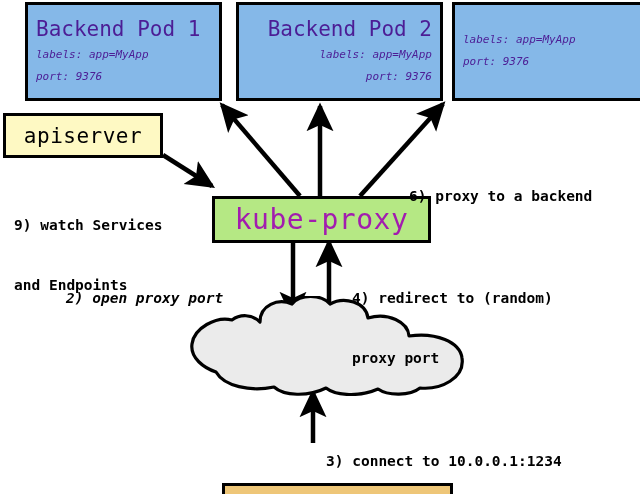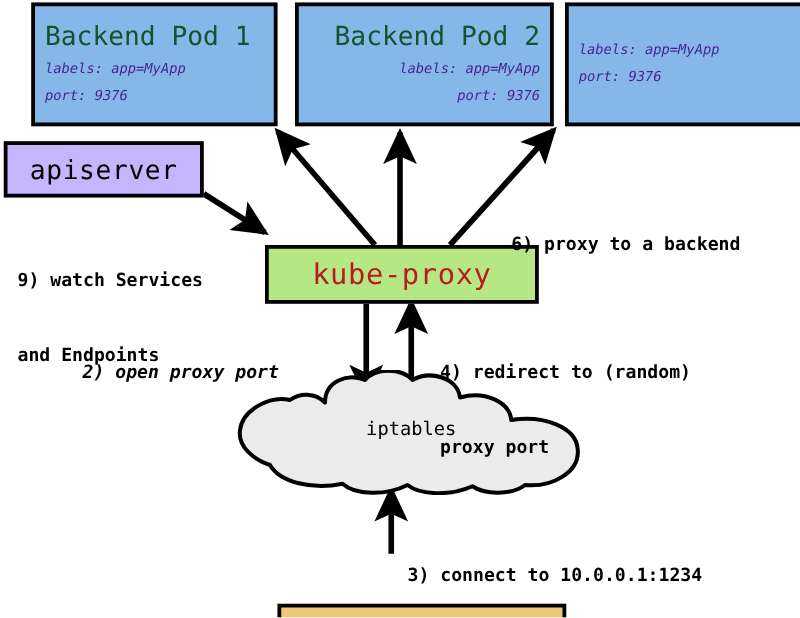--- a/index.html
+++ b/index.html
@@ -31,48 +31,48 @@
     flex-direction: column;
     justify-content: center;
   }
   .pod {
     background: #85b8e8;
     padding: 2px 8px 4px 8px;
   }
   .pod-title {
     font-size: 21px;
     line-height: 30px;
-    color: #14532d;
+    color: #4c1d95;
     white-space: nowrap;
   }
   .pod-line {
     font-size: 11px;
     line-height: 22px;
     color: #4c1d95;
     white-space: nowrap;
     font-style: italic;
   }
   .apiserver-box {
-    background: #c4b5fd;
+    background: #fef9c3;
     align-items: center;
     justify-content: center;
   }
   .apiserver-label {
     font-size: 21px;
     color: #000;
     letter-spacing: 0.5px;
   }
   .kubeproxy-box {
     background: #b5e884;
     align-items: center;
     justify-content: center;
   }
   .kubeproxy-label {
-    font-size: 23px;
-    color: #b91c1c;
+    font-size: 28px;
+    color: #a21caf;
     letter-spacing: 0.5px;
   }
   .client-box {
     background: #eec678;
     align-items: center;
     justify-content: center;
   }
   .client-label {
     font-size: 23px;
     color: #000;
@@ -166,21 +166,20 @@
                C248,36 272,46 274,62
                C277,82 253,94 232,92
                C222,100 200,100 190,93
                C172,101 148,100 138,92
                C120,101 96,100 86,91
                C62,96 36,90 28,76
                C16,72 2,62 4,48
                C6,32 28,20 44,24
                C52,18 64,18 72,26 Z" fill="#ebebeb" stroke="#000000" stroke-width="3.2" stroke-linejoin="round"></path>
     </svg>
-    <div class="cloud-label">iptables</div>
   </div>
 
   <div class="node client-box" style="left:222px; top:443px; width:231px; height:48px;margin-top:40px;">
     <div class="client-label">Client</div>
   </div>
 
   <div class="step" style="left:14px; top:175px;">
     <div>9) watch Services</div>
     <div>and Endpoints</div>
   </div>

